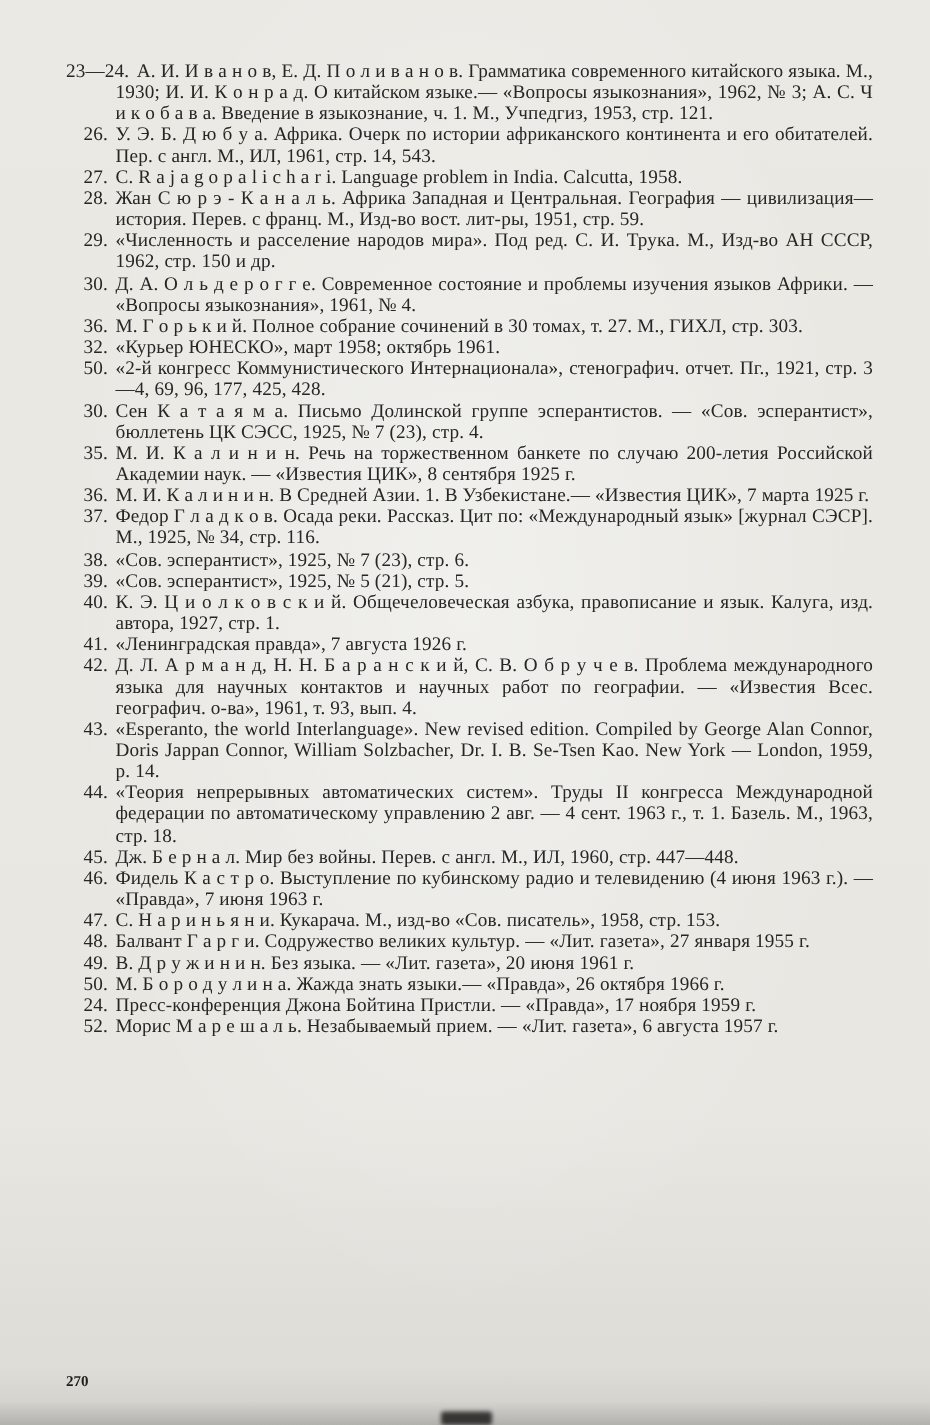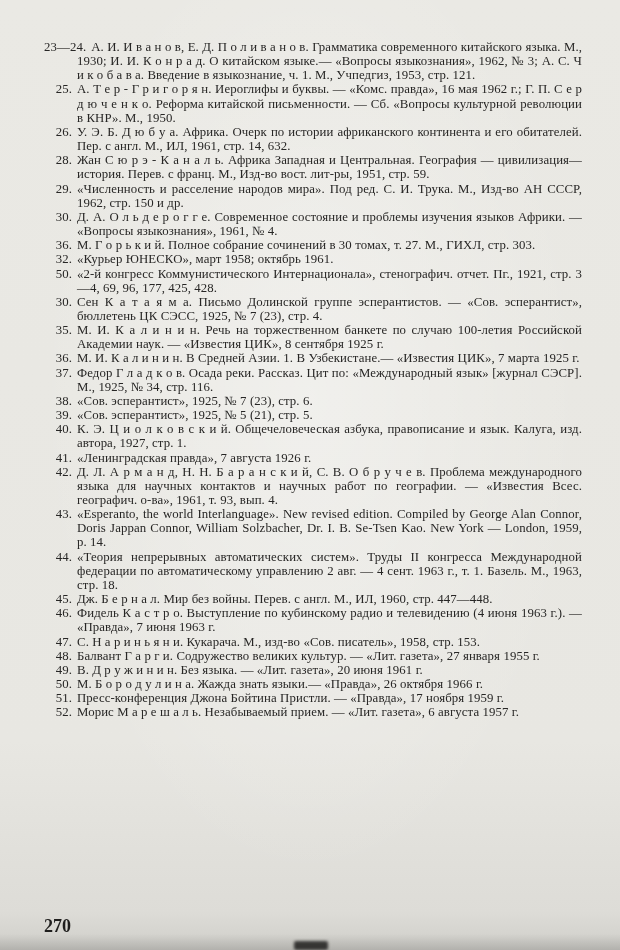--- a/index.html
+++ b/index.html
@@ -42,21 +42,21 @@
     text-align: right;
     text-indent: 0;
     margin-right: 5px;
     white-space: nowrap;
   }
   .pageno {
     position: absolute;
     left: 44px;
     top: 916px;
     font-weight: 700;
-    font-size: 18px;
+    font-size: 10px;
     color: #1f1e1d;
   }
   .bottom-shade {
     position: absolute;
     left: 0;
     right: 0;
     bottom: 0;
     height: 16px;
     background: linear-gradient(to bottom, rgba(0,0,0,0) 0%, rgba(0,0,0,0.14) 100%);
   }
@@ -70,44 +70,44 @@
     border-radius: 2px;
     filter: blur(1.5px);
   }
 </style>
 </head>
 <body>
 
 <div class="scan-page">
   <div class="content">
       <div class="entry"><span class="num">23—24.</span><span>А. И. И в а н о в, Е. Д. П о л и в а н о в. Грамматика современного китайского языка. М., 1930; И. И. К о н р а д. О китайском языке.— «Вопросы языкознания», 1962, № 3; А. С. Ч и к о б а в а. Введение в языкознание, ч. 1. М., Учпедгиз, 1953, стр. 121.</span></div>
-      <div class="entry"><span class="num">25.</span><span>А. Т е р - Г р и г о р я н. Иероглифы и буквы. — «Комс. правда», 16 мая 1962 г.; Г. П. С е р д ю ч е н к о. Реформа китайской письменности. — Сб. «Вопросы культурной революции в КНР». М., 1950.</span></div>
-      <div class="entry"><span class="num">26.</span><span>У. Э. Б. Д ю б у а. Африка. Очерк по истории африканского континента и его обитателей. Пер. с англ. М., ИЛ, 1961, стр. 14, 632.</span></div>
+      <div class="entry"><span class="num">26.</span><span>У. Э. Б. Д ю б у а. Африка. Очерк по истории африканского континента и его обитателей. Пер. с англ. М., ИЛ, 1961, стр. 14, 543.</span></div>
+      <div class="entry"><span class="num">27.</span><span>C. R a j a g o p a l i c h a r i. Language problem in India. Calcutta, 1958.</span></div>
       <div class="entry"><span class="num">28.</span><span>Жан С ю р э - К а н а л ь. Африка Западная и Центральная. География — цивилизация—история. Перев. с франц. М., Изд-во вост. лит-ры, 1951, стр. 59.</span></div>
       <div class="entry"><span class="num">29.</span><span>«Численность и расселение народов мира». Под ред. С. И. Трука. М., Изд-во АН СССР, 1962, стр. 150 и др.</span></div>
       <div class="entry"><span class="num">30.</span><span>Д. А. О л ь д е р о г г е. Современное состояние и проблемы изучения языков Африки. — «Вопросы языкознания», 1961, № 4.</span></div>
       <div class="entry"><span class="num">36.</span><span>М. Г о р ь к и й. Полное собрание сочинений в 30 томах, т. 27. М., ГИХЛ, стр. 303.</span></div>
       <div class="entry"><span class="num">32.</span><span>«Курьер ЮНЕСКО», март 1958; октябрь 1961.</span></div>
       <div class="entry"><span class="num">50.</span><span>«2-й конгресс Коммунистического Интернационала», стенографич. отчет. Пг., 1921, стр. 3—4, 69, 96, 177, 425, 428.</span></div>
       <div class="entry"><span class="num">30.</span><span>Сен К а т а я м а. Письмо Долинской группе эсперантистов. — «Сов. эсперантист», бюллетень ЦК СЭСС, 1925, № 7 (23), стр. 4.</span></div>
-      <div class="entry"><span class="num">35.</span><span>М. И. К а л и н и н. Речь на торжественном банкете по случаю 100-летия Российской Академии наук. — «Известия ЦИК», 8 сентября 1925 г.</span></div>
+      <div class="entry"><span class="num">35.</span><span>М. И. К а л и н и н. Речь на торжественном банкете по случаю 200-летия Российской Академии наук. — «Известия ЦИК», 8 сентября 1925 г.</span></div>
       <div class="entry"><span class="num">36.</span><span>М. И. К а л и н и н. В Средней Азии. 1. В Узбекистане.— «Известия ЦИК», 7 марта 1925 г.</span></div>
       <div class="entry"><span class="num">37.</span><span>Федор Г л а д к о в. Осада реки. Рассказ. Цит по: «Международный язык» [журнал СЭСР]. М., 1925, № 34, стр. 116.</span></div>
       <div class="entry"><span class="num">38.</span><span>«Сов. эсперантист», 1925, № 7 (23), стр. 6.</span></div>
       <div class="entry"><span class="num">39.</span><span>«Сов. эсперантист», 1925, № 5 (21), стр. 5.</span></div>
       <div class="entry"><span class="num">40.</span><span>К. Э. Ц и о л к о в с к и й. Общечеловеческая азбука, правописание и язык. Калуга, изд. автора, 1927, стр. 1.</span></div>
       <div class="entry"><span class="num">41.</span><span>«Ленинградская правда», 7 августа 1926 г.</span></div>
       <div class="entry"><span class="num">42.</span><span>Д. Л. А р м а н д, Н. Н. Б а р а н с к и й, С. В. О б р у ч е в. Проблема международного языка для научных контактов и научных работ по географии. — «Известия Всес. географич. о-ва», 1961, т. 93, вып. 4.</span></div>
       <div class="entry"><span class="num">43.</span><span>«Esperanto, the world Interlanguage». New revised edition. Compiled by George Alan Connor, Doris Jappan Connor, William Solzbacher, Dr. I. B. Se-Tsen Kao. New York — London, 1959, p. 14.</span></div>
       <div class="entry"><span class="num">44.</span><span>«Теория непрерывных автоматических систем». Труды II конгресса Международной федерации по автоматическому управлению 2 авг. — 4 сент. 1963 г., т. 1. Базель. М., 1963, стр. 18.</span></div>
       <div class="entry"><span class="num">45.</span><span>Дж. Б е р н а л. Мир без войны. Перев. с англ. М., ИЛ, 1960, стр. 447—448.</span></div>
       <div class="entry"><span class="num">46.</span><span>Фидель К а с т р о. Выступление по кубинскому радио и телевидению (4 июня 1963 г.). — «Правда», 7 июня 1963 г.</span></div>
       <div class="entry"><span class="num">47.</span><span>С. Н а р и н ь я н и. Кукарача. М., изд-во «Сов. писатель», 1958, стр. 153.</span></div>
       <div class="entry"><span class="num">48.</span><span>Балвант Г а р г и. Содружество великих культур. — «Лит. газета», 27 января 1955 г.</span></div>
       <div class="entry"><span class="num">49.</span><span>В. Д р у ж и н и н. Без языка. — «Лит. газета», 20 июня 1961 г.</span></div>
       <div class="entry"><span class="num">50.</span><span>М. Б о р о д у л и н а. Жажда знать языки.— «Правда», 26 октября 1966 г.</span></div>
-      <div class="entry"><span class="num">51.</span><span>Пресс-конференция Джона Бойтина Пристли. — «Правда», 17 ноября 1959 г.</span></div>
+      <div class="entry"><span class="num">24.</span><span>Пресс-конференция Джона Бойтина Пристли. — «Правда», 17 ноября 1959 г.</span></div>
       <div class="entry"><span class="num">52.</span><span>Морис М а р е ш а л ь. Незабываемый прием. — «Лит. газета», 6 августа 1957 г.</span></div>
     </div>
   <div class="pageno">270</div>
   <div class="artifact"></div>
   <div class="bottom-shade"></div>
 </div>
 
 </body></html>

